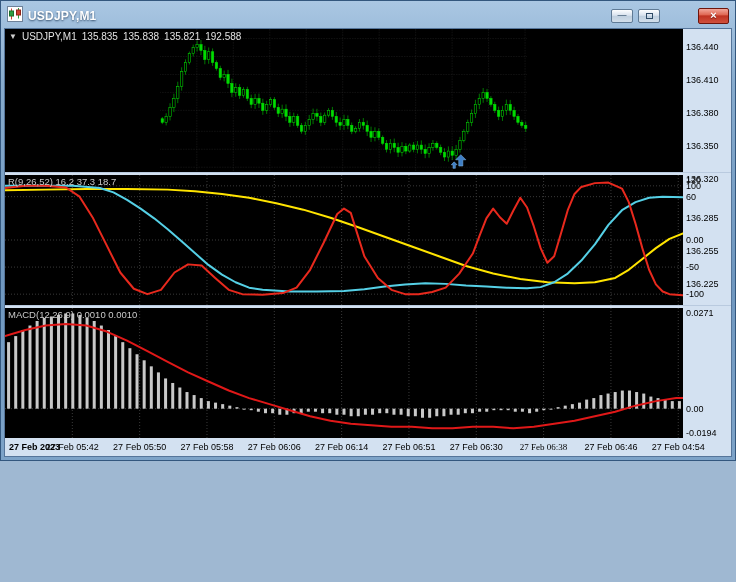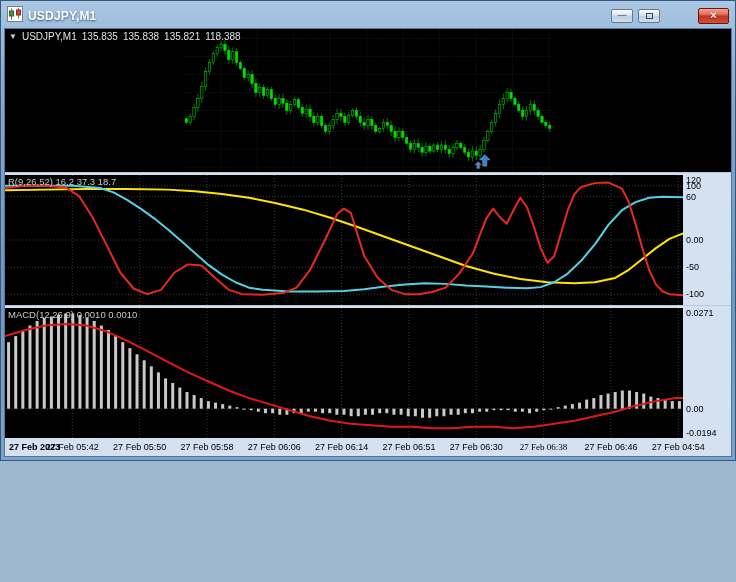--- a/index.html
+++ b/index.html
@@ -64,21 +64,21 @@
   <div class="body">
 
     <div class="row" id="row-main">
       <div class="plot" id="plot-main">
         <div class="quote-line">
           <span class="tri">▼</span>
           <span>USDJPY,M1</span>
           <span>135.835</span>
           <span>135.838</span>
           <span>135.821</span>
-          <span>118.388</span>
+          <span>192.588</span>
         </div>
         <svg class="layer" id="svg-main" viewBox="0 0 678 264">
             <line x1="0" y1="17.673640167356" x2="678" y2="17.673640167356" stroke="#3a3a3a" stroke-dasharray="1,2"></line>
             <line x1="0" y1="50.811715481168136" x2="678" y2="50.811715481168136" stroke="#3a3a3a" stroke-dasharray="1,2"></line>
             <line x1="0" y1="83.94979079498026" x2="678" y2="83.94979079498026" stroke="#3a3a3a" stroke-dasharray="1,2"></line>
             <line x1="0" y1="117.0878661087924" x2="678" y2="117.0878661087924" stroke="#3a3a3a" stroke-dasharray="1,2"></line>
             <line x1="0" y1="150.22594142260454" x2="678" y2="150.22594142260454" stroke="#3a3a3a" stroke-dasharray="1,2"></line>
             <line x1="0" y1="188.88702928871342" x2="678" y2="188.88702928871342" stroke="#3a3a3a" stroke-dasharray="1,2"></line>
             <line x1="0" y1="222.02510460252557" x2="678" y2="222.02510460252557" stroke="#3a3a3a" stroke-dasharray="1,2"></line>
             <line x1="0" y1="255.1631799163377" x2="678" y2="255.1631799163377" stroke="#3a3a3a" stroke-dasharray="1,2"></line>
@@ -279,20 +279,30 @@
             <line x1="660.1578947368421" y1="156.7842614888935" x2="660.1578947368421" y2="176.8056966700963" stroke="#00dd00"></line>
             <rect x="657.9454736842105" y="161.2719665271981" width="4.424842105263158" height="11.046025104593582" fill="#00dd00" stroke="#00dd00"></rect>
             <line x1="667.2947368421053" y1="167.75898118770624" x2="667.2947368421053" y2="182.40001462820527" stroke="#00dd00"></line>
             <rect x="665.0823157894737" y="172.31799163179167" width="4.424842105263158" height="5.523012552328197" fill="#00dd00" stroke="#00dd00"></rect>
             <line x1="674.4315789473684" y1="171.1017926167708" x2="674.4315789473684" y2="190.1032283037657" stroke="#00dd00"></line>
             <rect x="672.2191578947368" y="177.84100418411987" width="4.424842105263158" height="5.523012552296791" fill="#00dd00" stroke="#00dd00"></rect>
             <path d="M542.4 245.22175732217838 L547.8 250.62175732217838 L544.56 250.62175732217838 L544.56 257.2217573221784 L540.24 257.2217573221784 L540.24 250.62175732217838 L537 250.62175732217838 Z" fill="#3f7fc6" stroke="#7db4e6" stroke-width="1"></path>
             <path d="M554.604 231.9665271966535 L564.0540000000001 241.41652719665348 L558.384 241.41652719665348 L558.384 252.9665271966535 L550.8240000000001 252.9665271966535 L550.8240000000001 241.41652719665348 L545.154 241.41652719665348 Z" fill="#3f7fc6" stroke="#7db4e6" stroke-width="1"></path>
           </svg>
       </div>
+      <div class="axis" id="axis-main">
+          <div class="axis-label" style="top: 12.6736px;">136.440</div>
+          <div class="axis-label" style="top: 45.8117px;">136.410</div>
+          <div class="axis-label" style="top: 78.9498px;">136.380</div>
+          <div class="axis-label" style="top: 112.088px;">136.350</div>
+          <div class="axis-label" style="top: 145.226px;">136.320</div>
+          <div class="axis-label" style="top: 183.887px;">136.285</div>
+          <div class="axis-label" style="top: 217.025px;">136.255</div>
+          <div class="axis-label" style="top: 250.163px;">136.225</div>
+        </div>
     </div>
 
     <div class="sep"></div>
 
     <div class="row" id="row-ind">
       <div class="plot" id="plot-ind">
         <div class="panel-label">R(9,26,52) 16.2 37.3 18.7</div>
         <svg class="layer" id="svg-ind" viewBox="0 0 678 130">
             <line x1="0" y1="10.833333333333332" x2="678" y2="10.833333333333332" stroke="#3a3a3a" stroke-dasharray="1,2"></line>
             <line x1="0" y1="21.666666666666664" x2="678" y2="21.666666666666664" stroke="#3a3a3a" stroke-dasharray="1,2"></line>

